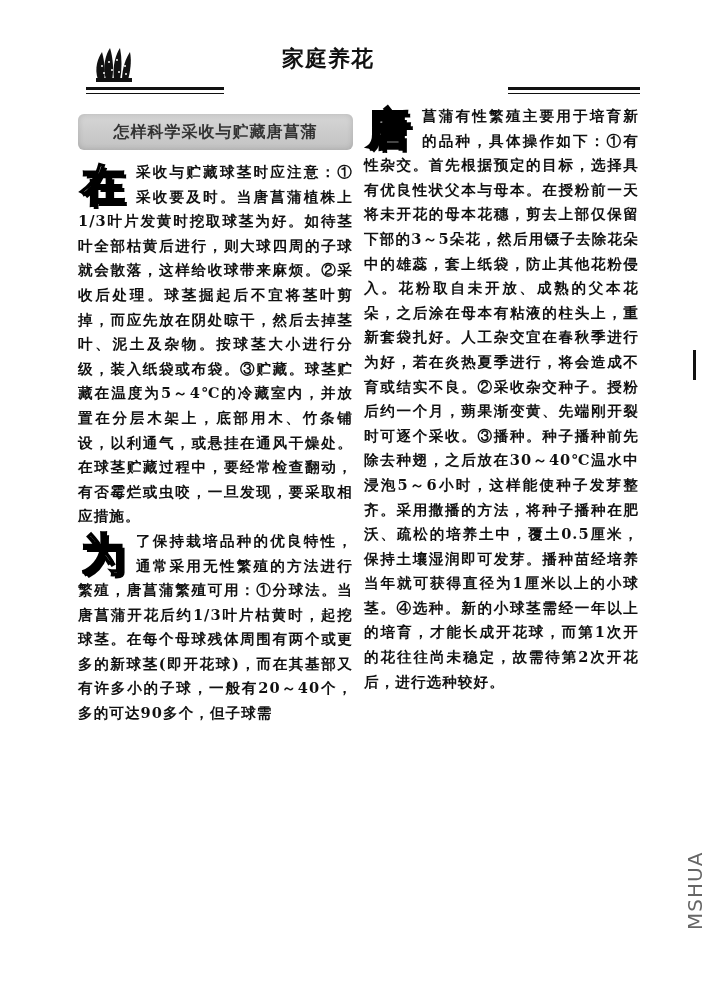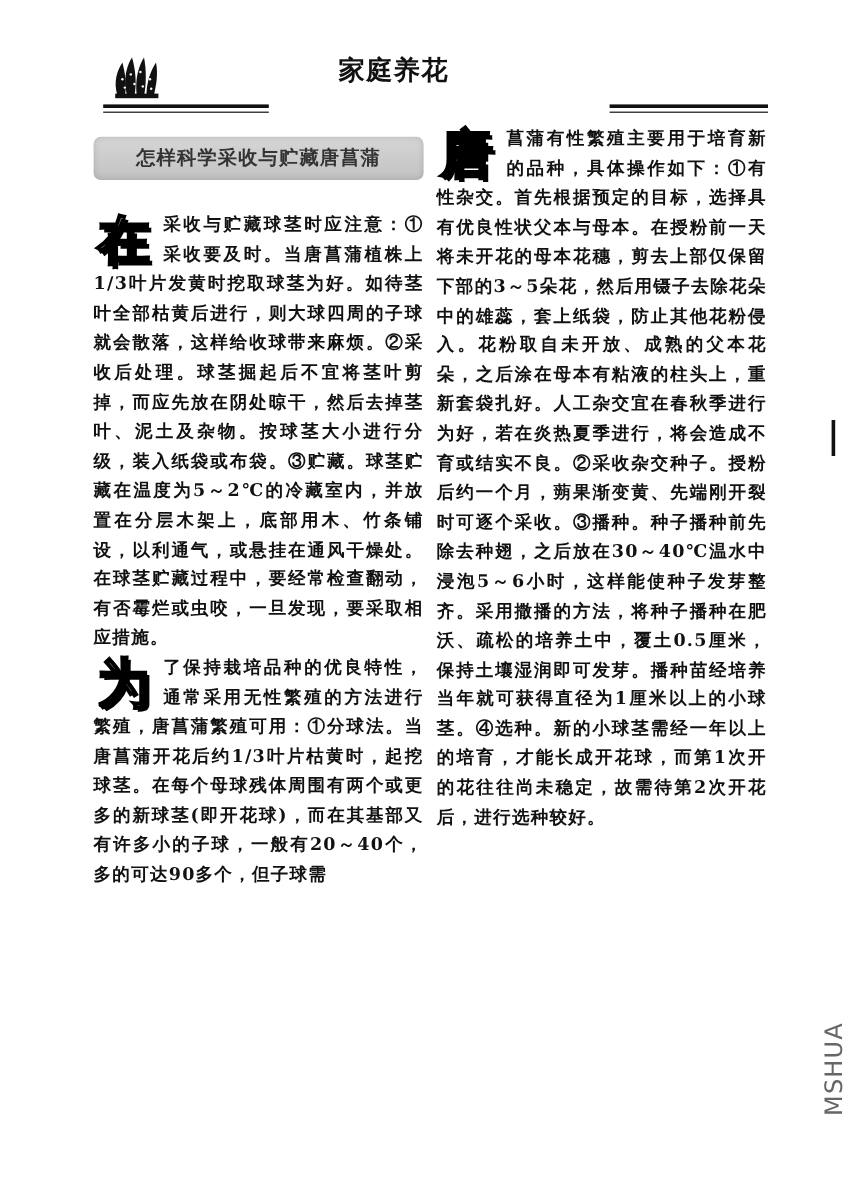--- a/index.html
+++ b/index.html
@@ -20,21 +20,21 @@
   .title-main .num { font-style: italic; font-size: 32px; font-family: "DejaVu Serif", serif; }
 
   .col { position: absolute; top: 104px; width: 275px; }
   .col-left { left: 78px; }
   .col-right { left: 364px; }
   p.txt {
     margin: 0; font-size: 14.6px; line-height: 24.6px; letter-spacing: 1.05px;
     text-align: justify; font-weight: bold;
   }
   .section-head {
-    height: 36px; margin: 10px 0 26px 0; border-radius: 6px;
+    height: 36px; margin: 10px 0 10px 0; border-radius: 6px;
     background: linear-gradient(180deg,#d6d6d6,#c2c2c2);
     box-shadow: inset 0 0 6px rgba(0,0,0,0.15);
     display: flex; align-items: center; justify-content: center;
     font-family: "DejaVu Sans", sans-serif; font-weight: bold; font-size: 16px; color: #333; letter-spacing: 1px;
   }
   .dropcap-wrap { position: relative; }
   .dropcap {
     float: left; width: 50px; height: 46px; margin: 2px 8px 0 0;
     font-family: "DejaVu Sans", sans-serif; font-weight: bold; font-size: 44px; line-height: 46px;
     color: #fff; -webkit-text-stroke: 2px #000; text-shadow: 3px 3px 0 #000; text-align: center;
@@ -73,21 +73,21 @@
   <div class="rule-right"></div>
   <div class="rule-right2"></div>
   <div class="title-top">家庭养花</div>
 </div>
 
 <div class="col col-left">
 
   <div class="section-head">怎样科学采收与贮藏唐菖蒲</div>
   <div class="dropcap-wrap">
     <span class="dropcap">在</span>
-    <p class="txt">采收与贮藏球茎时应注意：①采收要及时。当唐菖蒲植株上1/3叶片发黄时挖取球茎为好。如待茎叶全部枯黄后进行，则大球四周的子球就会散落，这样给收球带来麻烦。②采收后处理。球茎掘起后不宜将茎叶剪掉，而应先放在阴处晾干，然后去掉茎叶、泥土及杂物。按球茎大小进行分级，装入纸袋或布袋。③贮藏。球茎贮藏在温度为5～2℃的冷藏室内，并放置在分层木架上，底部用木、竹条铺设，以利通气，或悬挂在通风干燥处。在球茎贮藏过程中，要经常检查翻动，有否霉烂或虫咬，一旦发现，要采取相应措施。</p>
+    <p class="txt">采收与贮藏球茎时应注意：①采收要及时。当唐菖蒲植株上1/3叶片发黄时挖取球茎为好。如待茎叶全部枯黄后进行，则大球四周的子球就会散落，这样给收球带来麻烦。②采收后处理。球茎掘起后不宜将茎叶剪掉，而应先放在阴处晾干，然后去掉茎叶、泥土及杂物。按球茎大小进行分级，装入纸袋或布袋。③贮藏。球茎贮藏在温度为5～4℃的冷藏室内，并放置在分层木架上，底部用木、竹条铺设，以利通气，或悬挂在通风干燥处。在球茎贮藏过程中，要经常检查翻动，有否霉烂或虫咬，一旦发现，要采取相应措施。</p>
   </div>
 
   <div class="dropcap-wrap">
     <span class="dropcap">为</span>
     <p class="txt">了保持栽培品种的优良特性，通常采用无性繁殖的方法进行繁殖，唐菖蒲繁殖可用：①分球法。当唐菖蒲开花后约1/3叶片枯黄时，起挖球茎。在每个母球残体周围有两个或更多的新球茎(即开花球)，而在其基部又有许多小的子球，一般有20～40个，多的可达90多个，但子球需</p>
   </div>
 </div>
 
 <div class="col col-right">
 

